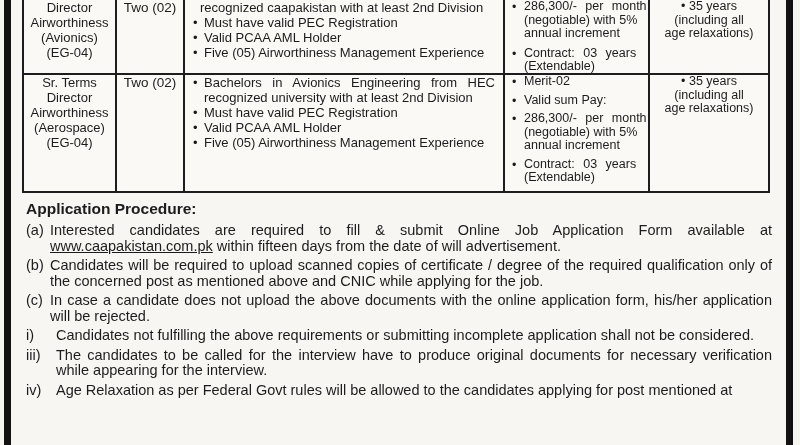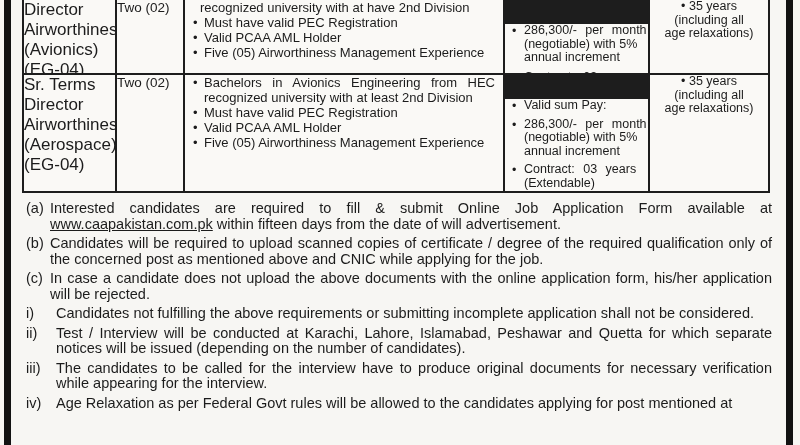--- a/index.html
+++ b/index.html
@@ -17,35 +17,35 @@
   .jobtable {
     position:absolute; left:22px; top:-2px;
     display:grid;
     grid-template-columns:91px 66px 318px 143px 118px;
     grid-template-rows:73px 116px;
     gap:2px; background:#1d1d1d; border:2px solid #1d1d1d;
   }
   .cell { background:#faf9f6; overflow:hidden; box-sizing:border-box; }
 
   
-  .cell.pos { font-size:17px; }
+  .cell.pos { text-align:center; font-size:13px; }
 
   
-  .cell.vac { text-align:left; font-size:13.5px; }
+  .cell.vac { text-align:center; font-size:13.5px; }
 
   
   .cell.quals { font-size:13px; }
   .cell.quals ul { list-style:none; margin:0; padding:0 8px 0 6px; }
   .cell.quals li { position:relative; padding-left:13px; text-align:justify; }
   .cell.quals li::before { content:"\2022"; position:absolute; left:2px; }
   .cell.quals li.cont { padding-left:9px; }
   .cell.quals li.cont::before { content:none; }
 
   
-  .cell.pay { font-size:12.5px; padding:0 4px 0 7px;margin-top:24px; }
+  .cell.pay { font-size:12.5px; padding:0 4px 0 7px; }
   .pay-item { position:relative; padding-left:12px; margin-bottom:6px; }
   .pay-item::before { content:"\2022"; position:absolute; left:0; top:0; }
   .pay-item .line { white-space:nowrap; line-height:13.5px; }
   .r2 .pay-item { margin-bottom:5px; }
   .r2 .pay-item:last-child { margin-bottom:0; }
   .spread { word-spacing:5px; }
 
   
   .cell.age { text-align:center; font-size:12.5px; }
   .cell.age .line { line-height:13.5px; }
@@ -78,21 +78,21 @@
       <div class="pline">Director</div>
       <div class="pline">Airworthiness</div>
       <div class="pline">(Avionics)</div>
       <div class="pline">(EG-04)</div>
     </div>
     <div class="cell vac r1">
       <span>Two (02)</span>
     </div>
     <div class="cell quals r1">
       <ul>
-        <li class="cont">recognized university with at have 2nd Division</li>
+        <li class="cont">recognized caapakistan with at least 2nd Division</li>
         <li>Must have valid PEC Registration</li>
         <li>Valid PCAA AML Holder</li>
         <li>Five (05) Airworthiness Management Experience</li>
       </ul>
     </div>
     <div class="cell pay r1">
       <div class="pay-item">
         <div class="line spread">286,300/- per month</div>
         <div class="line">(negotiable) with 5%</div>
         <div class="line">annual increment</div>
@@ -121,20 +121,23 @@
     <div class="cell quals r2">
       <ul>
         <li>Bachelors in Avionics Engineering from HEC recognized university with at least 2nd Division</li>
         <li>Must have valid PEC Registration</li>
         <li>Valid PCAA AML Holder</li>
         <li>Five (05) Airworthiness Management Experience</li>
       </ul>
     </div>
     <div class="cell pay r2">
       <div class="pay-item">
+        <div class="line">Merit-02</div>
+      </div>
+      <div class="pay-item">
         <div class="line">Valid sum Pay:</div>
       </div>
       <div class="pay-item">
         <div class="line spread">286,300/- per month</div>
         <div class="line">(negotiable) with 5%</div>
         <div class="line">annual increment</div>
       </div>
       <div class="pay-item">
         <div class="line spread">Contract: 03 years</div>
         <div class="line">(Extendable)</div>
@@ -142,20 +145,21 @@
     </div>
     <div class="cell age r2">
       <div class="line">• 35 years</div>
       <div class="line">(including all</div>
       <div class="line">age relaxations)</div>
     </div>
   </div>
 
   <div class="docbody">
 
+    <div class="heading">Application Procedure:</div>
 
     <div class="litem">
       <span class="lab">(a)</span>
       <div class="txt">
         <span>Interested candidates are required to fill &amp; submit Online Job Application Form available at</span>
         <span class="url">www.caapakistan.com.pk</span>
         <span>within fifteen days from the date of will advertisement.</span>
       </div>
     </div>
 
@@ -168,24 +172,20 @@
       <span class="lab">(c)</span>
       <div class="txt">In case a candidate does not upload the above documents with the online application form, his/her application will be rejected.</div>
     </div>
 
 
     <div class="litem roman">
       <span class="lab">i)</span>
       <div class="txt">Candidates not fulfilling the above requirements or submitting incomplete application shall not be considered.</div>
     </div>
 
-    <div class="litem roman">
-      <span class="lab">ii)</span>
-      <div class="txt">Test / Interview will be conducted at Karachi, Lahore, Islamabad, Peshawar and Quetta for which separate notices will be issued (depending on the number of candidates).</div>
-    </div>
 
     <div class="litem roman">
       <span class="lab">iii)</span>
       <div class="txt">The candidates to be called for the interview have to produce original documents for necessary verification while appearing for the interview.</div>
     </div>
 
     <div class="litem roman">
       <span class="lab">iv)</span>
       <div class="txt">Age Relaxation as per Federal Govt rules will be allowed to the candidates applying for post mentioned at</div>
     </div>

